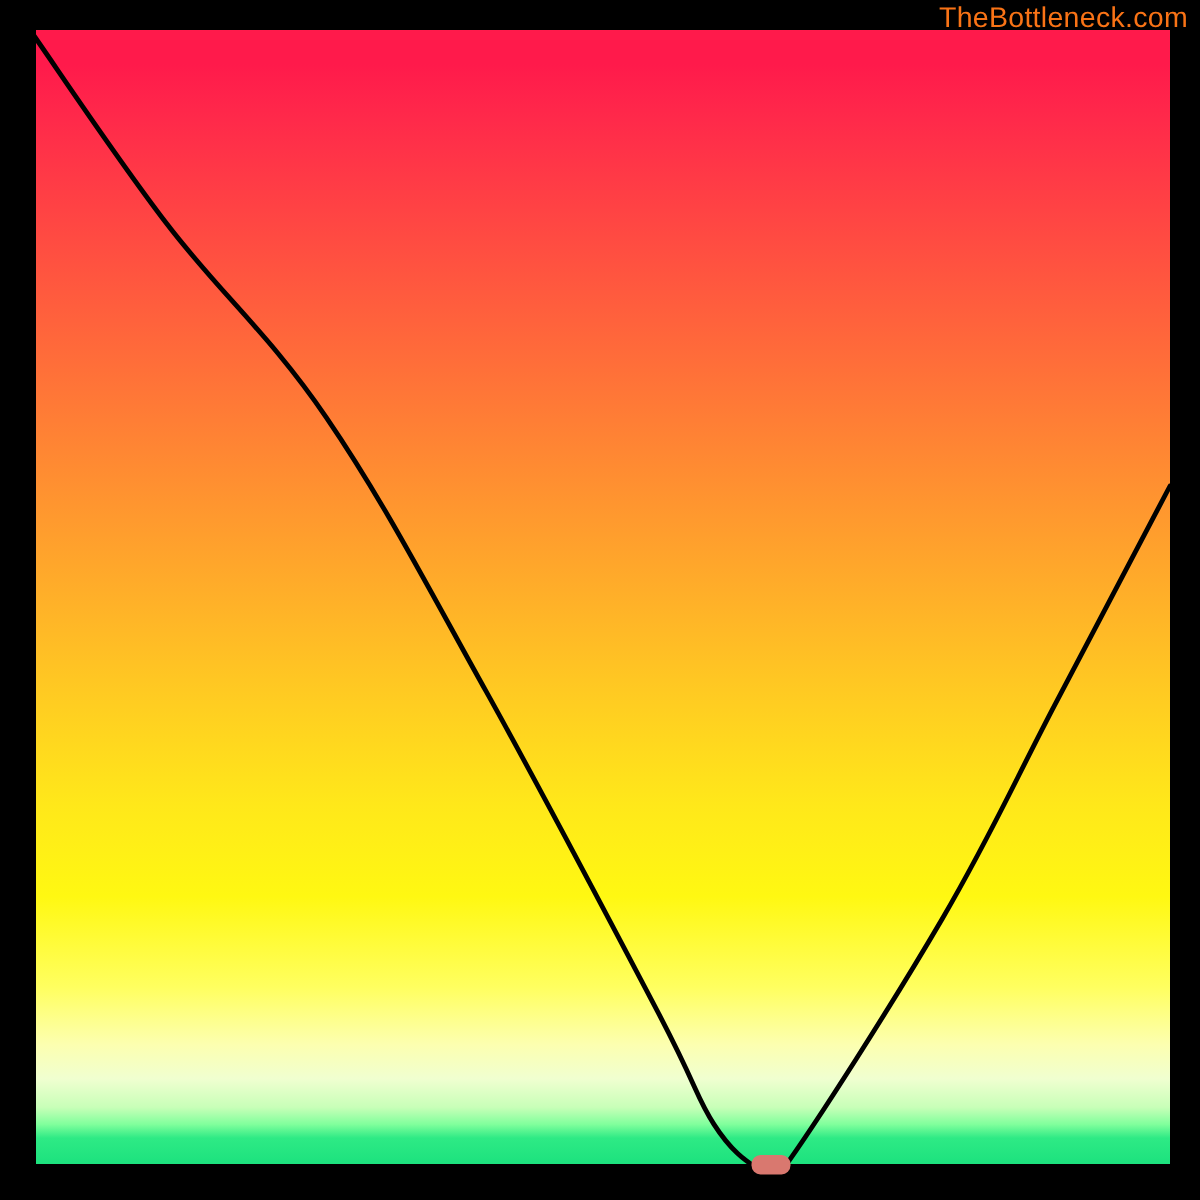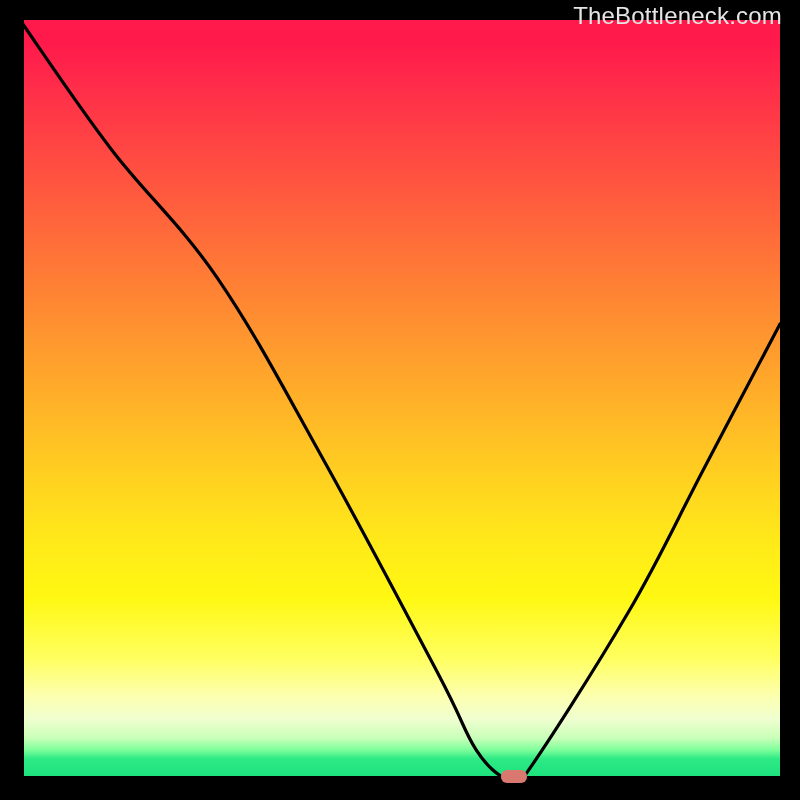--- a/index.html
+++ b/index.html
@@ -55,23 +55,23 @@
   }
   .axis-y {
     left: 20px;
     top: 20px;
     width: 4px;
     height: 760px;
   }
   .watermark {
     position: absolute;
     top: 2px;
-    right: 18px;
-    color: #e5e5e5;
-    font-size: 24px;
+    right: 8px;
+    color: #f97316;
+    font-size: 19px;
     font-weight: 500;
     letter-spacing: 0.2px;
   }
   svg.curve {
     position: absolute;
     left: 0;
     top: 0;
     width: 800px;
     height: 800px;
     pointer-events: none;

